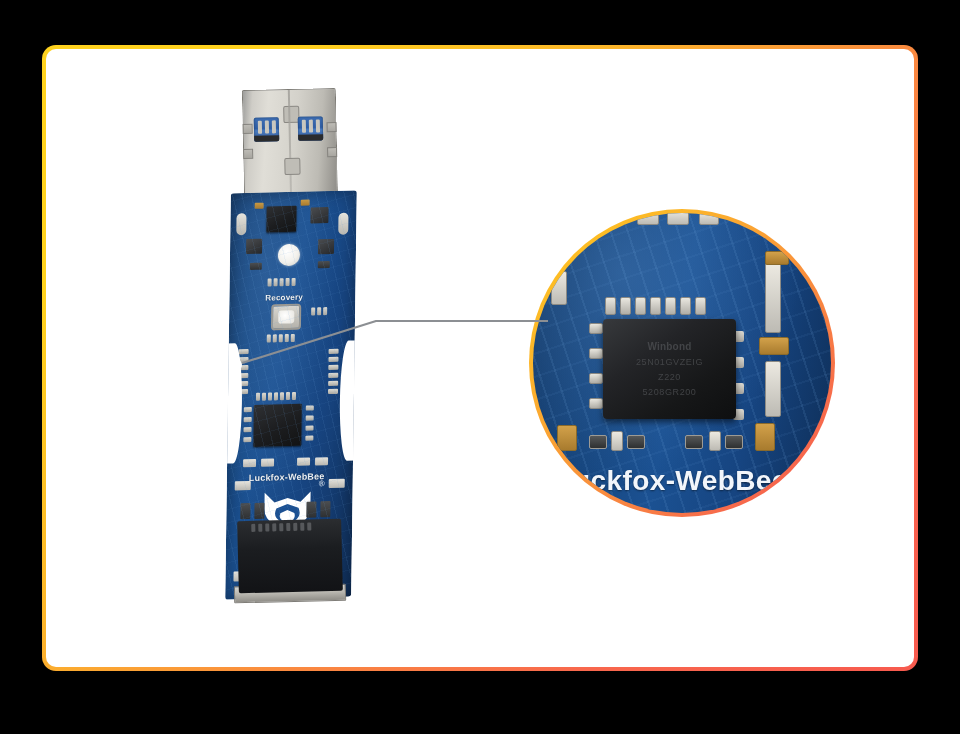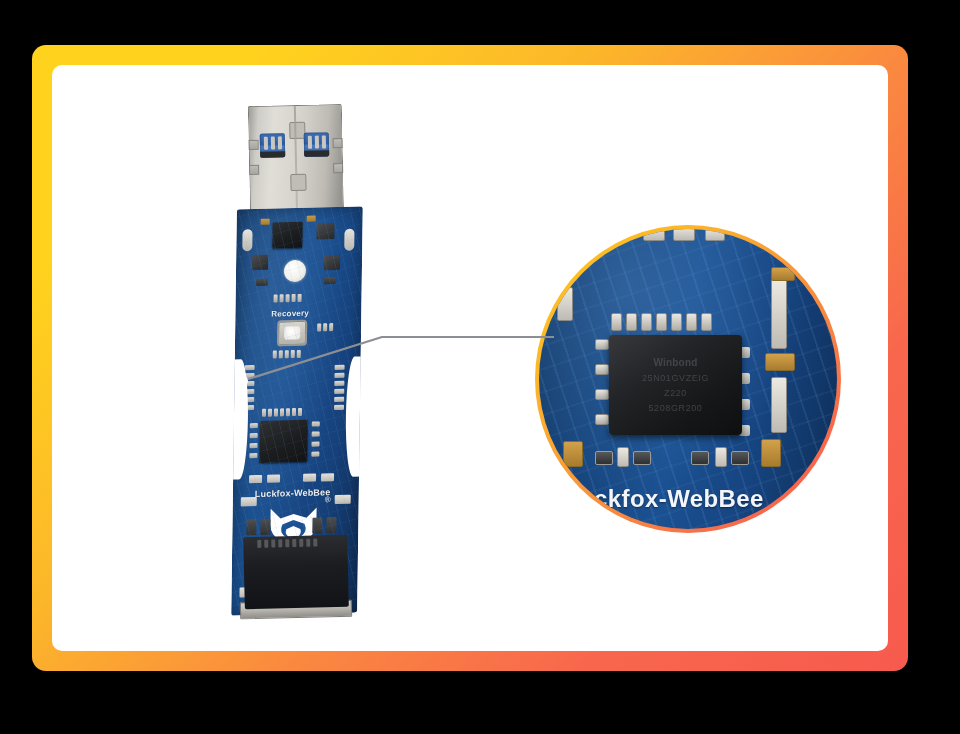--- a/index.html
+++ b/index.html
@@ -13,24 +13,24 @@
   }
   #root {
     position: relative;
     width: 960px; height: 734px;
     background: #000000;
   }
 
   
   .card-frame {
     position: absolute;
-    left: 32px; top: 45px;
+    left: 42px; top: 45px;
     width: 876px; height: 626px;
     border-radius: 14px;
-    padding: 20px;
+    padding: 4px;
     background: linear-gradient(135deg, #ffd21e 0%, #ffd21e 16%, #fcb62a 38%, #fa8a3f 58%, #f8674d 78%, #f75a4e 100%);
   }
   .card-inner {
     position: relative;
     width: 100%; height: 100%;
     background: #ffffff;
     border-radius: 10px;
     overflow: hidden;
   }
 
@@ -319,21 +319,21 @@
     border-radius: 2px;
   }
   .c-part { position: absolute; border-radius: 2px; z-index: 2; }
   .c-pad  { background: linear-gradient(#ece9e1, #bdbbb4); border: 1px solid #8d8b85; }
   .c-cap  { background: linear-gradient(#d2a14a, #a87b2e); border: 1px solid #8a6a2b; }
   .c-res  { background: linear-gradient(#565859, #2e3031); border: 1px solid #9d9b95; }
   .callout-silk {
     position: absolute;
     left: 40px; bottom: 16px;
     color: #f2f6fb;
-    font-size: 24px;
+    font-size: 28px;
     font-weight: bold;
     letter-spacing: .4px;
     white-space: nowrap;
     z-index: 4;
     text-shadow: 0 1px 2px rgba(0,0,0,.45);
   }
 
   
   .leader { position: absolute; left: 0; top: 0; width: 876px; height: 626px; pointer-events: none; z-index: 8; }
 

